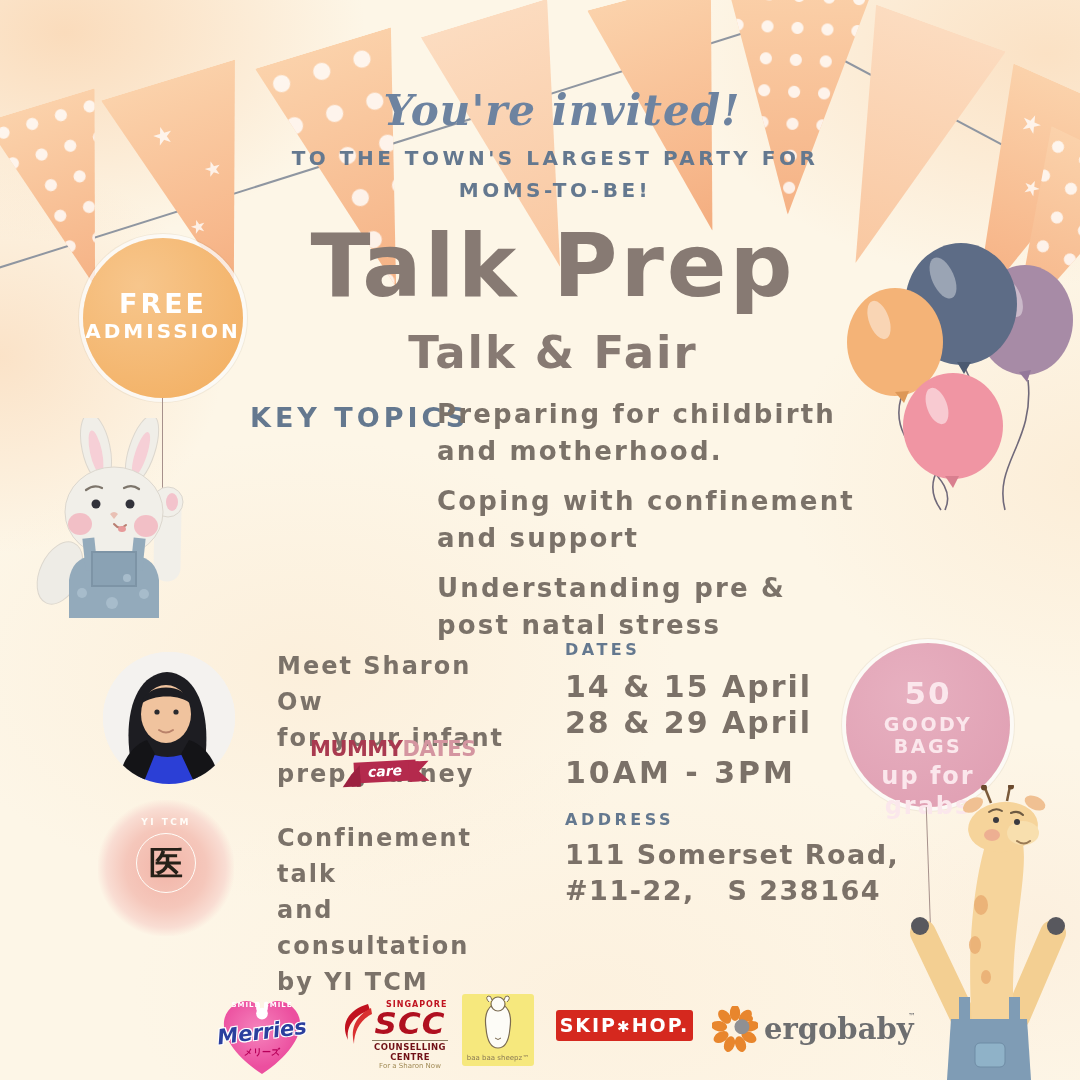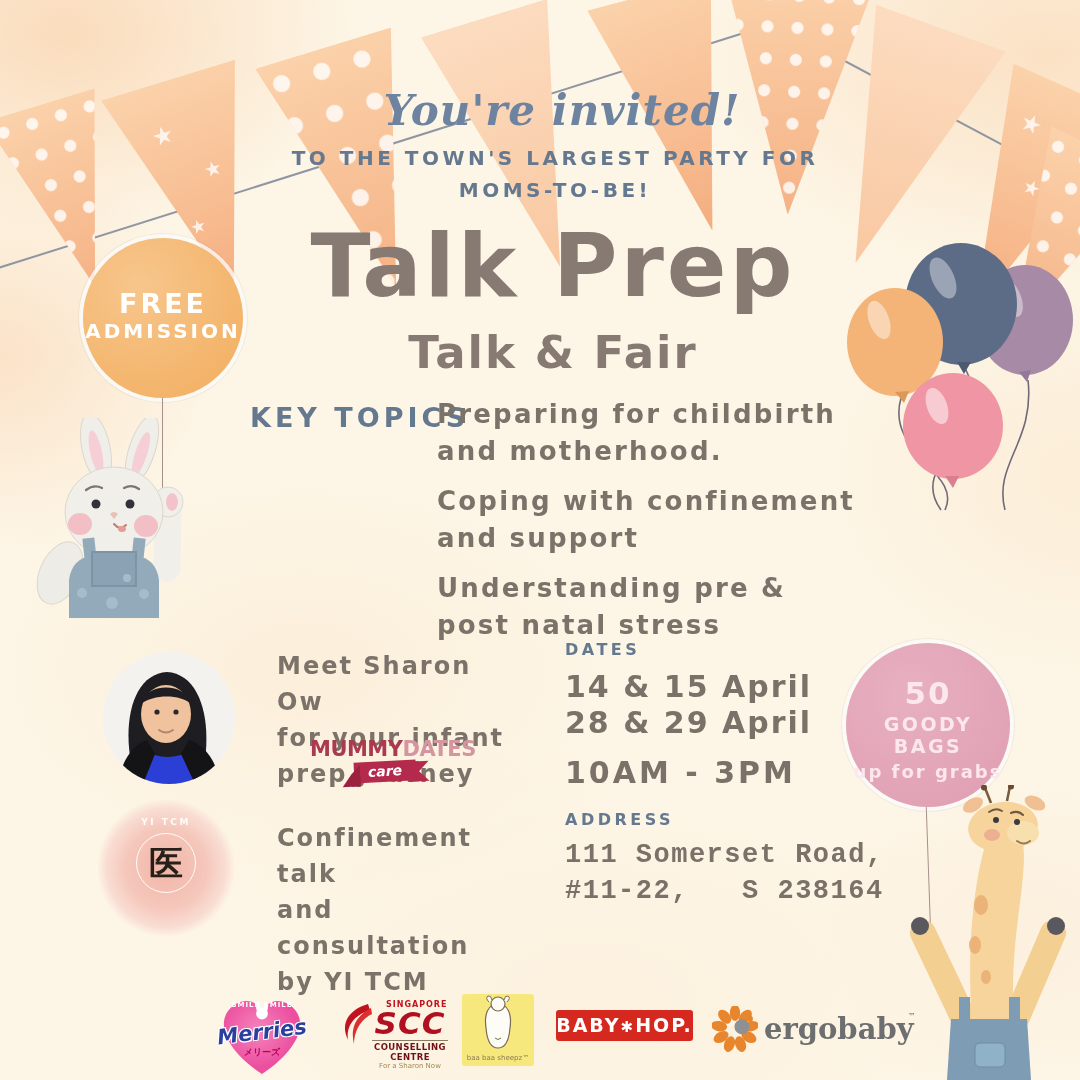--- a/index.html
+++ b/index.html
@@ -42,34 +42,34 @@
   .balloon-badge{border-radius:50%;text-align:center;color:#fff;
     box-shadow:0 0 0 4px rgba(255,255,255,.75),0 0 0 5px rgba(120,100,80,.08);}
   .free-balloon{left:83px;top:238px;width:160px;height:160px;
     background:radial-gradient(circle at 35% 30%,#f7c68c,#f2ad5e);}
   .free-l1{margin-top:50px;font-size:27px;font-weight:800;letter-spacing:3px;}
   .free-l2{font-size:20px;font-weight:800;letter-spacing:3px;}
   .goody-balloon{left:846px;top:643px;width:164px;height:164px;color:#fbe7ec;
     background:radial-gradient(circle at 38% 32%,#e7b0c0,#df9db1);}
   .goody-l1{margin-top:32px;font-size:31px;font-weight:800;letter-spacing:2px;}
   .goody-l2{font-size:19px;font-weight:800;letter-spacing:2.5px;margin-top:2px;}
-  .goody-l3{font-size:18px;font-weight:700;letter-spacing:2px;line-height:1.25;margin-top:4px;}
+  .goody-l3{font-size:24px;font-weight:700;letter-spacing:2px;line-height:1.25;margin-top:4px;}
   .balloon-string{position:absolute;width:0;border-left:1.6px solid #a6908b;}
   
   .key-topics-label{left:250px;top:402px;font-size:27px;font-weight:800;color:#64788f;letter-spacing:4px;}
   .topics{left:437px;top:396px;width:430px;}
   .topic{font-size:26px;font-weight:700;color:#7b7269;letter-spacing:2.2px;line-height:1.42;margin-bottom:13px;}
   
   .info-label{font-size:16px;font-weight:800;color:#64788f;letter-spacing:3.5px;}
   .dates-block{left:565px;top:640px;}
   .date-line{font-size:30px;font-weight:800;color:#7b7168;letter-spacing:2px;line-height:1.2;}
   .date-first{margin-top:10px;}
   .time-line{font-size:30px;font-weight:800;color:#7b7168;letter-spacing:3px;margin-top:14px;}
   .address-block{left:565px;top:810px;}
-  .addr-line{font-size:27px;font-weight:800;color:#7b7168;letter-spacing:1.5px;line-height:1.35;white-space:pre;font-family:Liberation Mono, monospace;}
+  .addr-line{font-size:27px;font-weight:800;color:#7b7168;letter-spacing:1.5px;line-height:1.35;white-space:pre;}
   .addr-first{margin-top:8px;}
   .side-text{width:250px;font-size:24px;font-weight:700;color:#7b7269;letter-spacing:2px;line-height:1.5;}
   .sharon-text{left:277px;top:648px;}
   .confinement-text{left:277px;top:820px;}
   
   .sharon-photo{left:103px;top:652px;width:132px;height:132px;border-radius:50%;overflow:hidden;background:#f4f2ef;}
   .mummybaby{left:310px;top:737px;width:150px;text-align:center;}
   .mb-name{font-size:21px;font-weight:800;letter-spacing:-.5px;}
   .mb-part1{color:#a93a50;}
   .mb-part2{color:#d495a0;}
@@ -319,21 +319,21 @@
     <svg width="72" height="60" viewBox="0 0 72 60">
       <path d="M36,10 C26,10 22,20 24,34 C25,46 28,54 36,54 C44,54 47,46 48,34 C50,20 46,10 36,10 Z" fill="#fdfcf7" stroke="#7a6a50" stroke-width="1.2"></path>
       <circle cx="36" cy="10" r="7" fill="#fdfcf7" stroke="#7a6a50" stroke-width="1.2"></circle>
       <path d="M27,8 q-4,-4 -1,-6 q3,-1 4,4" fill="#fdfcf7" stroke="#7a6a50" stroke-width="1"></path>
       <path d="M45,8 q4,-4 1,-6 q-3,-1 -4,4" fill="#fdfcf7" stroke="#7a6a50" stroke-width="1"></path>
       <path d="M33,44 q3,3 6,0" stroke="#7a6a50" stroke-width="1" fill="none"></path>
     </svg>
     <div class="baabaa-name">baa baa sheepz™</div>
   </div>
 
-  <div class="abs sponsor skiphop"><span>BABY</span><span class="sh-star">✱</span><span>HOP.</span></div>
+  <div class="abs sponsor skiphop"><span>SKIP</span><span class="sh-star">✱</span><span>HOP.</span></div>
 
   <div class="abs sponsor ergobaby">
     <svg width="46" height="46" viewBox="0 0 40 40">
       <g fill="#e8862d">
         <ellipse cx="20" cy="6" rx="4.5" ry="7" transform="rotate(0 20 20)"></ellipse>
         <ellipse cx="20" cy="6" rx="4.5" ry="7" transform="rotate(40 20 20)"></ellipse>
         <ellipse cx="20" cy="6" rx="4.5" ry="7" transform="rotate(80 20 20)"></ellipse>
         <ellipse cx="20" cy="6" rx="4.5" ry="7" transform="rotate(120 20 20)"></ellipse>
         <ellipse cx="20" cy="6" rx="4.5" ry="7" transform="rotate(160 20 20)"></ellipse>
         <ellipse cx="20" cy="6" rx="4.5" ry="7" transform="rotate(200 20 20)"></ellipse>

